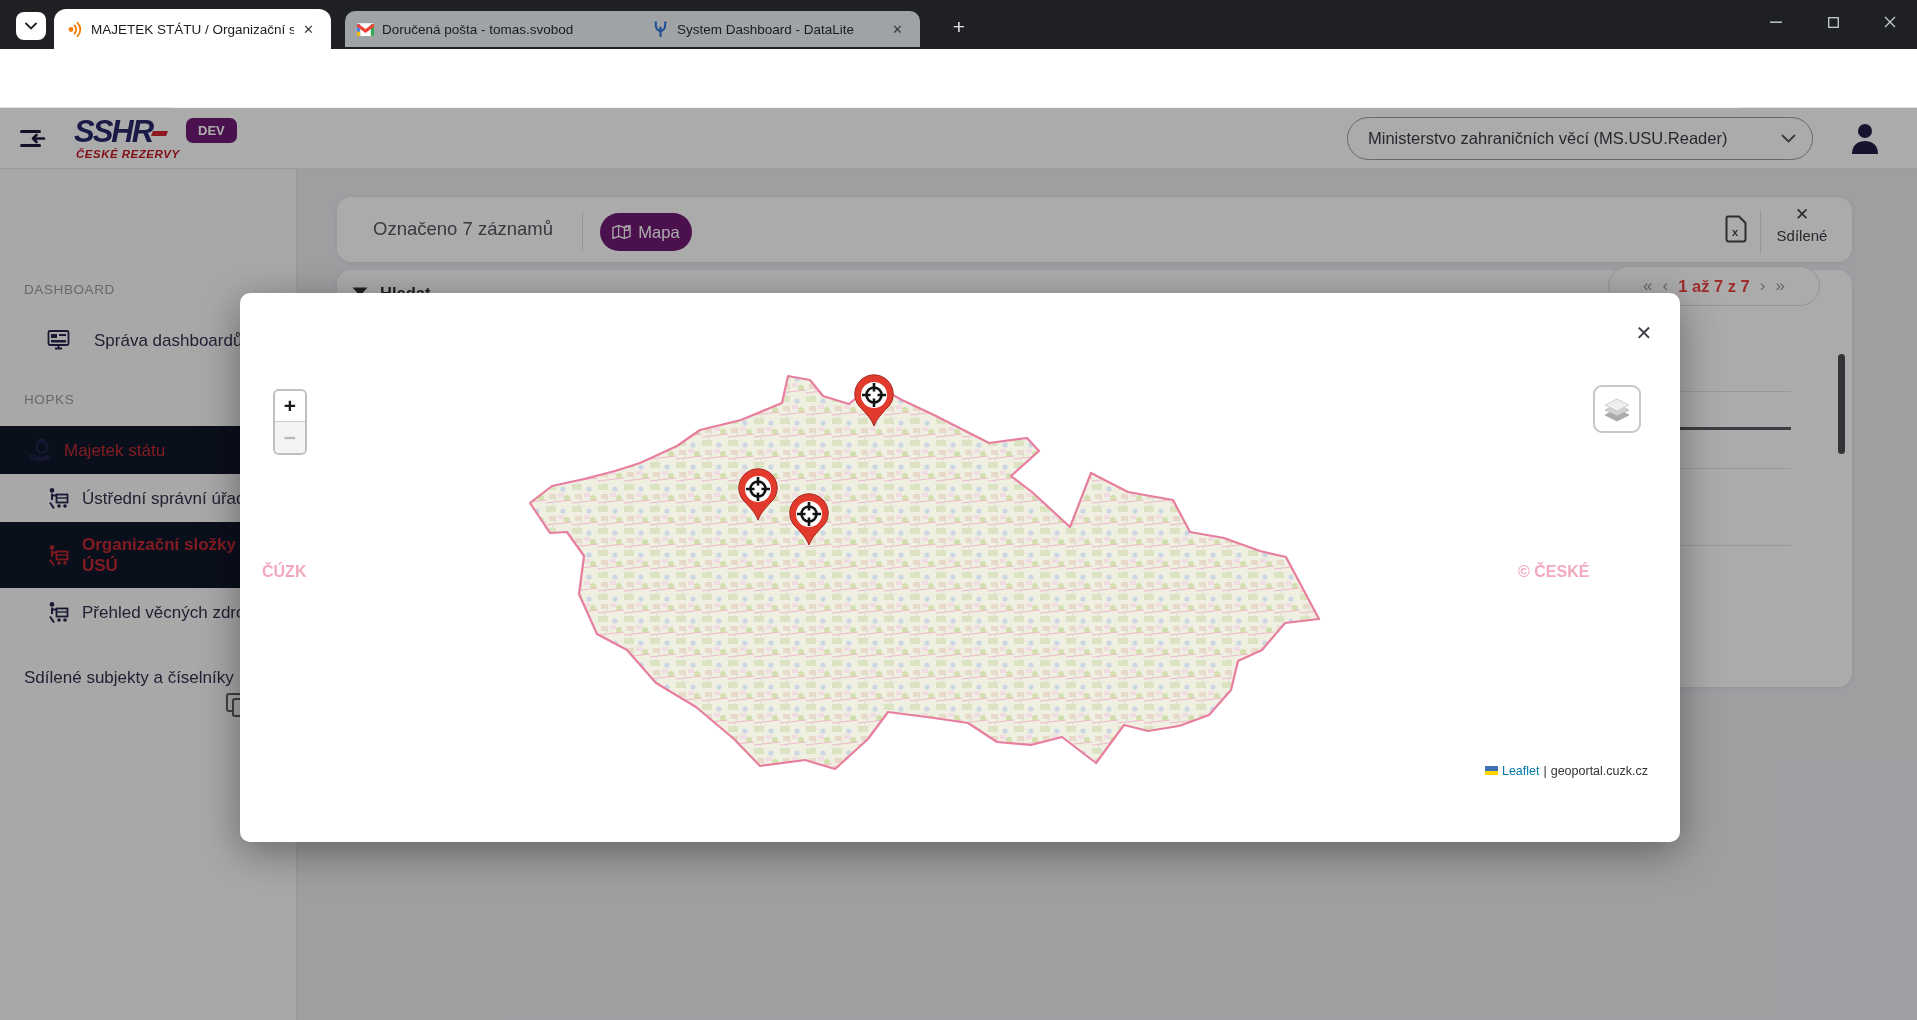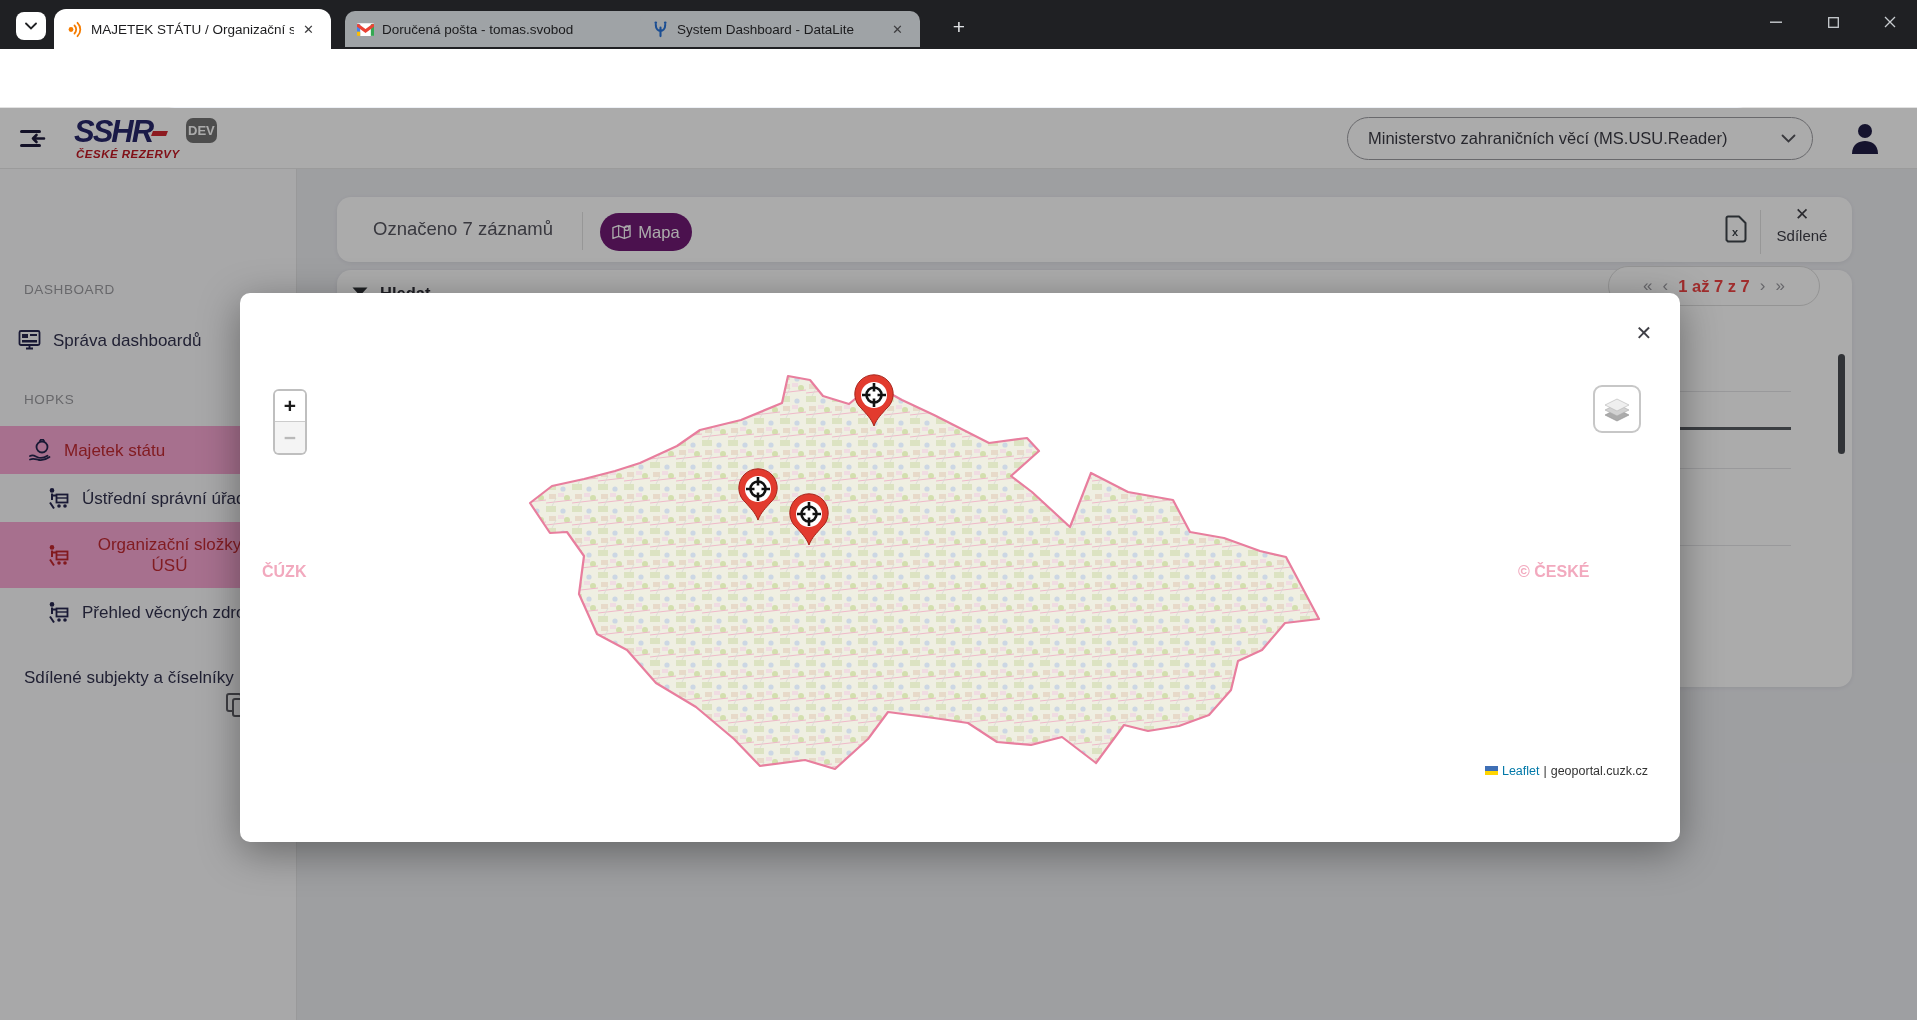--- a/index.html
+++ b/index.html
@@ -30,36 +30,36 @@
   .avatar-chip { left:1777px; top:63px; width:30px; height:30px; border-radius:50%; background:#5c6bc0; color:#fff;
                  font-size:14px; display:flex; align-items:center; justify-content:center; }
   .kebab { left:1818px; top:63px; width:26px; height:30px; display:flex; align-items:center; justify-content:center; color:#45484c; }
 
   
   #app { left:0; top:108px; width:1917px; height:912px; background:#ecedf1; overflow:hidden; }
   #appheader { left:0; top:0; width:1917px; height:61px; background:#ffffff; border-bottom:1px solid #e7e7e7; }
   .logo-main { left:74px; top:6px; font-size:31px; font-style:italic; font-weight:900; letter-spacing:-2px; color:#27276b; }
   .logo-red { left:152px; top:23px; width:15px; height:5px; background:#d22730; transform:skewX(-20deg); }
   .logo-sub { left:76px; top:40px; font-size:11.5px; font-style:italic; font-weight:700; color:#c01823; letter-spacing:0.5px; }
-  .devbadge { left:186px; top:10px; height:25px; padding:0 2px; background:#737373; border-radius:7px; color:#fff;
+  .devbadge { left:186px; top:10px; height:25px; padding:0 12px; background:#701a75; border-radius:7px; color:#fff;
               font-size:13px; font-weight:700; display:flex; align-items:center; }
   .orgselect { left:1347px; top:9px; width:466px; height:43px; border:1px solid #9d9da2; border-radius:22px;
                display:flex; align-items:center; padding:0 16px 0 20px; color:#3b3b44; font-size:16.5px; background:#fff; }
   .orgselect .lbl { flex:1; white-space:nowrap; overflow:hidden; }
 
   #sidebar { left:0; top:61px; width:297px; height:851px; background:#fbfbfc; border-right:1px solid #e4e4e6; }
   .search { left:12px; top:19px; width:274px; height:39px; border:1.5px solid #9c9ca1; border-radius:20px;
             display:flex; align-items:center; background:#fbfbfc; }
   .search input { border:0; outline:0; background:transparent; font-size:16.5px; color:#333; width:200px; }
   .search input::placeholder { color:#8f8f94; }
   .navsec { left:24px; height:18px; font-size:13.5px; color:#9b9ba0; letter-spacing:0.6px; }
   .navitem { left:0; width:297px; height:48px; display:flex; align-items:center; }
   .navitem .txt { font-size:17px; color:#32324e; line-height:21px; }
   .navitem.red .txt { color:#c22a33; }
-  .navitem.activebg { background:#f9a8d4;text-align:center; }
+  .navitem.activebg { background:#0f172a; }
   .navicon { width:24px; display:flex; justify-content:center; flex:0 0 auto; }
 
   #main { left:297px; top:61px; width:1620px; height:851px; }
   .card { background:#fff; border-radius:14px; box-shadow:0 1px 4px rgba(40,40,60,0.08); }
   #topcard { left:40px; top:28px; width:1515px; height:65px; }
   .selcount { left:76px; top:49px; font-size:18.5px; color:#56555f; }
   .vdiv { width:1px; background:#e2e2e2; }
   .mapbtn { left:303px; top:44px; width:92px; height:38px; background:#701a75; border-radius:19px; color:#fff;
             font-size:16.5px; display:flex; align-items:center; justify-content:center; gap:7px; }
   .excelbtn { left:1422px; top:41px; width:34px; height:38px; display:flex; align-items:center; justify-content:center; }
@@ -252,21 +252,21 @@
           <circle cx="17" cy="11" r="7" fill="#201d45"></circle>
           <path d="M4,34 C4,24 11,21 17,21 C23,21 30,24 30,34 Z" fill="#201d45"></path>
         </svg>
       </div>
     </div>
 
     <div id="sidebar" class="abs">
 
       <div class="navsec abs" style="top:113px;">DASHBOARD</div>
 
-      <div class="navitem abs" style="top:147px;padding-left:17px;gap:12px;">
+      <div class="navitem abs" style="top:147px;padding-left:46px;gap:24px;">
         <span class="navicon">
           <svg width="23" height="22" viewBox="0 0 23 22">
               <rect x="1.5" y="2" width="20" height="14" rx="1.5" fill="none" stroke="#26264f" stroke-width="1.8"></rect>
               <rect x="4" y="5" width="6" height="4" fill="#26264f"></rect>
               <rect x="12" y="5" width="7" height="2" fill="#26264f"></rect>
               <rect x="4" y="11" width="15" height="2.5" fill="#26264f"></rect>
               <path d="M8,19.5 H15 M11.5,16 V19.5" stroke="#26264f" stroke-width="1.8"></path>
             </svg>
         </span>
         <span class="txt">Správa dashboardů</span>
@@ -306,21 +306,21 @@
           <svg width="23" height="23" viewBox="0 0 23 23">
               <circle cx="5" cy="3.4" r="2.3" fill="#c2262e"></circle>
               <path d="M5,6.5 V13 M5,8.5 H9" stroke="#c2262e" stroke-width="2"></path>
               <rect x="9.5" y="7.5" width="11" height="8" fill="none" stroke="#c2262e" stroke-width="1.8"></rect>
               <path d="M9.5,11 H20.5" stroke="#c2262e" stroke-width="1.4"></path>
               <circle cx="12" cy="19" r="1.8" fill="#c2262e"></circle>
               <circle cx="18" cy="19" r="1.8" fill="#c2262e"></circle>
               <path d="M3,15.5 L7,21.5" stroke="#c2262e" stroke-width="2"></path>
             </svg>
         </span>
-        <span class="txt" style="font-weight:400;max-width:175px;">Organizační složky ÚSÚ</span>
+        <span class="txt" style="font-weight:700;max-width:175px;">Organizační složky ÚSÚ</span>
       </div>
 
       <div class="navitem abs" style="top:419px;padding-left:46px;gap:12px;">
         <span class="navicon">
           <svg width="23" height="23" viewBox="0 0 23 23">
               <circle cx="5" cy="3.4" r="2.3" fill="#26264f"></circle>
               <path d="M5,6.5 V13 M5,8.5 H9" stroke="#26264f" stroke-width="2"></path>
               <rect x="9.5" y="7.5" width="11" height="8" fill="none" stroke="#26264f" stroke-width="1.8"></rect>
               <path d="M9.5,11 H20.5" stroke="#26264f" stroke-width="1.4"></path>
               <circle cx="12" cy="19" r="1.8" fill="#26264f"></circle>

